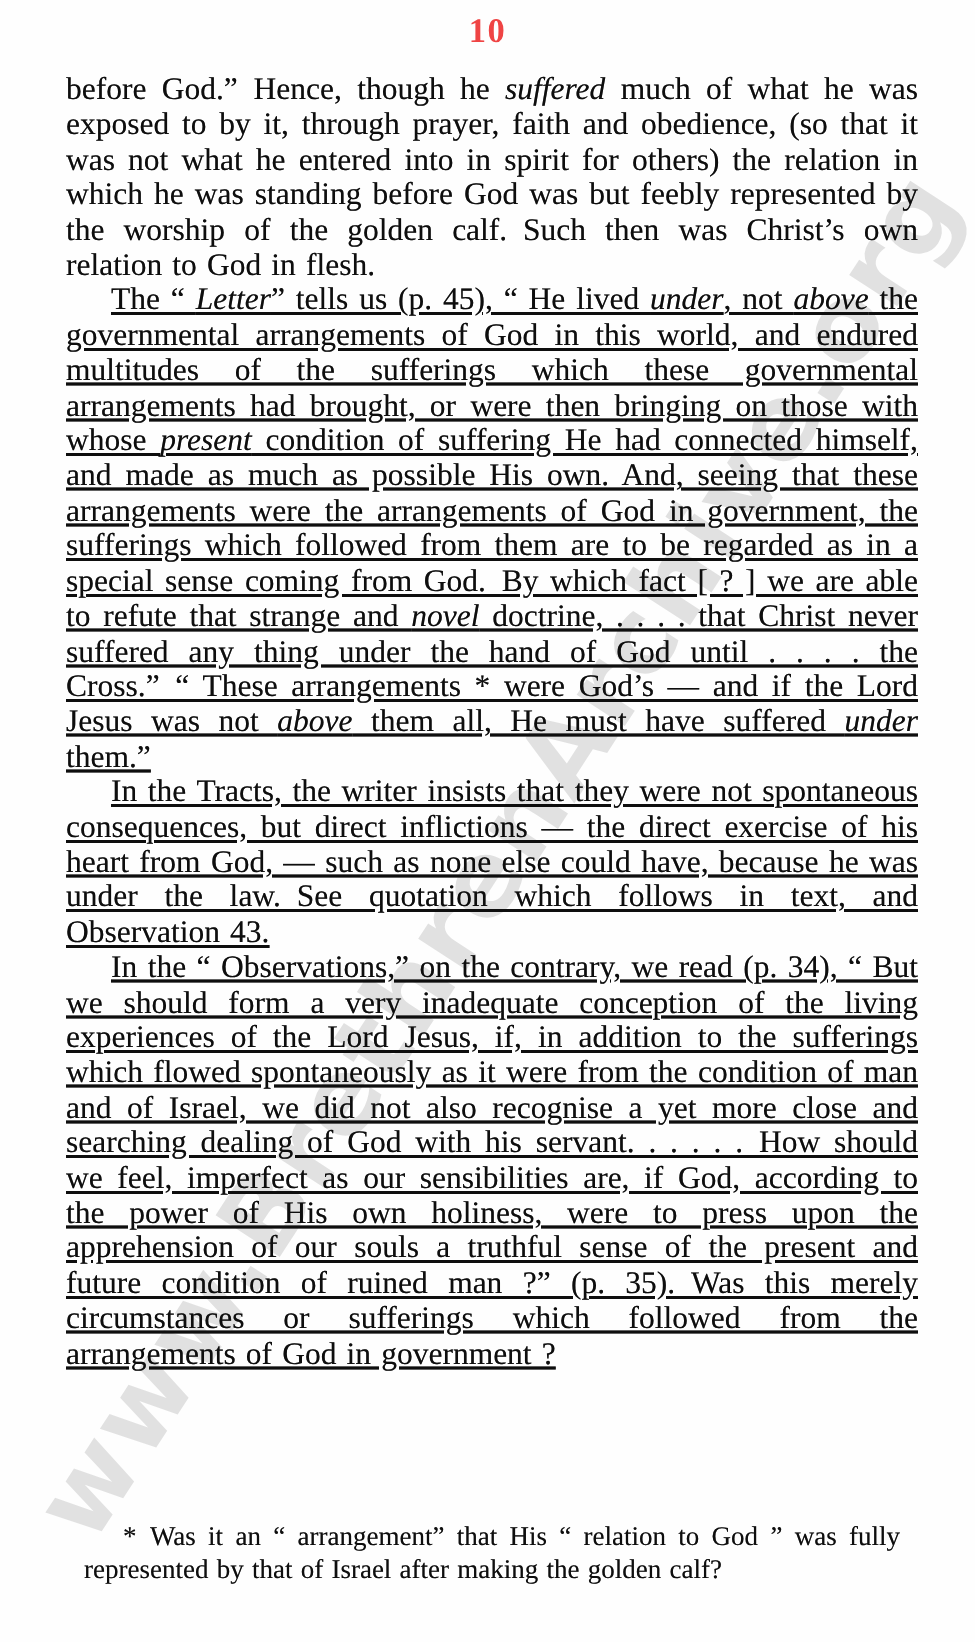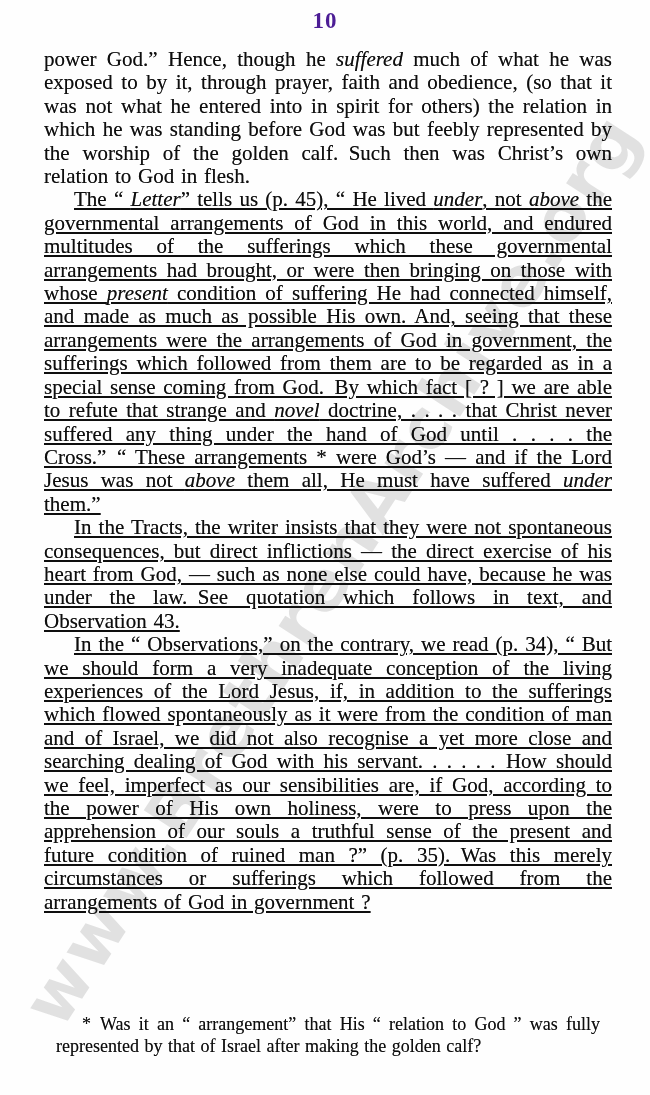--- a/index.html
+++ b/index.html
@@ -18,21 +18,21 @@
   }
   .page-number {
     position: absolute;
     top: 8px;
     left: 0;
     width: 100%;
     text-align: center;
     font-size: 23px;
     font-weight: 700;
     letter-spacing: 1px;
-    color: #4c1d95;
+    color: #ef4444;
   }
   .body-text {
     position: absolute;
     top: 48px;
     left: 44px;
     width: 568px;
     font-size: 21px;
     line-height: 23.4px;
     text-align: justify;
     word-spacing: 1.5px;
@@ -79,21 +79,21 @@
     user-select: none;
   }
 </style>
 </head>
 <body>
 
 <div class="page">
   <div class="watermark">www.BrethrenArchive.org</div>
   <div class="page-number">10</div>
   <div class="body-text">
-      <p class=""><span>power God.” Hence, though he </span><em>suffered</em><span> much of what he was exposed to by it, through prayer, faith and obedience, (so that it was not what he entered into in spirit for others) the relation in which he was standing before God was but feebly represented by the worship of the golden calf. Such then was Christ’s own relation to God in flesh.</span></p>
+      <p class=""><span>before God.” Hence, though he </span><em>suffered</em><span> much of what he was exposed to by it, through prayer, faith and obedience, (so that it was not what he entered into in spirit for others) the relation in which he was standing before God was but feebly represented by the worship of the golden calf. Such then was Christ’s own relation to God in flesh.</span></p>
       <p class="indent"><span>The “ </span><em>Letter</em><span>” tells us (p. 45), “ He lived </span><em>under</em><span>, not </span><em>above</em><span> the governmental arrangements of God in this world, and endured multitudes of the sufferings which these governmental arrangements had brought, or were then bringing on those with whose </span><em>present</em><span> condition of suffering He had connected himself, and made as much as possible His own. And, seeing that these arrangements were the arrangements of God in government, the sufferings which followed from them are to be regarded as in a special sense coming from God. By which fact [ ? ] we are able to refute that strange and </span><em>novel</em><span> doctrine, . . . . that Christ never suffered any thing under the hand of God until . . . . the Cross.” “ These arrangements * were God’s — and if the Lord Jesus was not </span><em>above</em><span> them all, He must have suffered </span><em>under</em><span> them.”</span></p>
       <p class="indent"><span>In the Tracts, the writer insists that they were not spontaneous consequences, but direct inflictions — the direct exercise of his heart from God, — such as none else could have, because he was under the law. See quotation which follows in text, and Observation 43.</span></p>
       <p class="indent"><span>In the “ Observations,” on the contrary, we read (p. 34), “ But we should form a very inadequate conception of the living experiences of the Lord Jesus, if, in addition to the sufferings which flowed spontaneously as it were from the condition of man and of Israel, we did not also recognise a yet more close and searching dealing of God with his servant. . . . . . How should we feel, imperfect as our sensibilities are, if God, according to the power of His own holiness, were to press upon the apprehension of our souls a truthful sense of the present and future condition of ruined man ?” (p. 35). Was this merely circumstances or sufferings which followed from the arrangements of God in government ?</span></p>
     </div>
   <div class="footnote">
       <p><span>* Was it an “ arrangement” that His “ relation to God ” was fully represented by that of Israel after making the golden calf?</span></p>
     </div>
 </div>
 
 </body></html>

